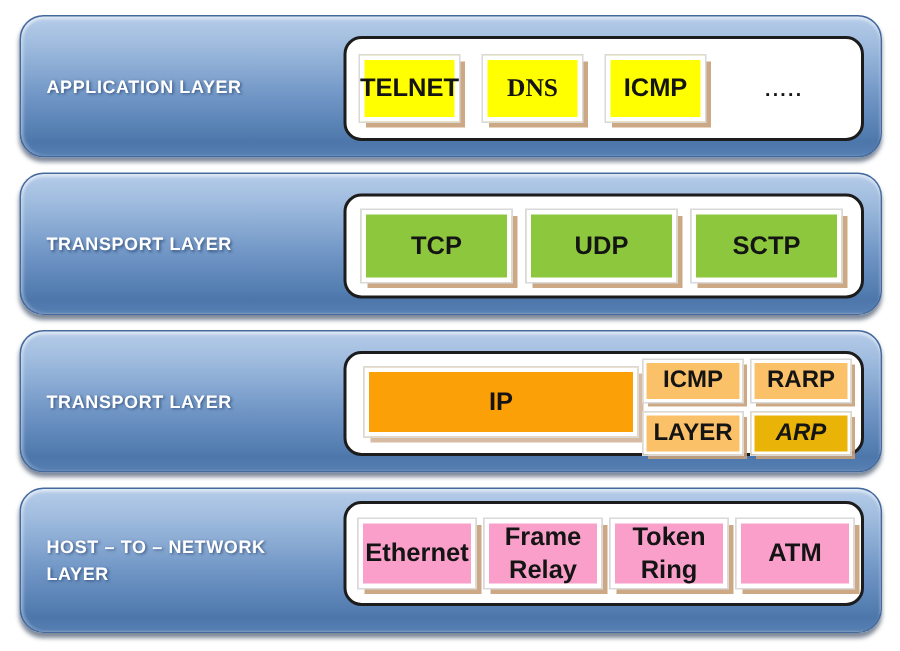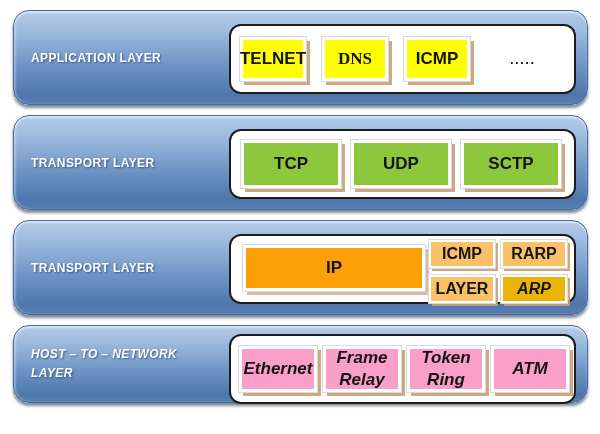--- a/index.html
+++ b/index.html
@@ -9,21 +9,21 @@
   .band {
     position:absolute; left:13px; width:575px; height:95px;
     border-radius:16px; box-sizing:border-box;
     background:linear-gradient(180deg,#b6cce9 0%, #9dbadd 22%, #6f95c5 58%, #4d77ab 90%, #567fb2 100%);
     border:1px solid #44699c;
     box-shadow:0 3px 3px rgba(21,40,70,0.55), inset 0 2px 2px rgba(255,255,255,0.5), inset 2px 0 2px rgba(255,255,255,0.25);
   }
   .band-1 { top:10px; }
   .band-2 { top:115px; }
   .band-3 { top:220px; }
-  .band-4 { top:325px; height:78px;font-style:italic; }
+  .band-4 { top:325px; height:97px; }
 
   .layer-label {
     position:absolute; left:17px; top:50%; transform:translateY(-50%);
     width:212px; color:#ffffff; font-weight:bold; font-size:12px;
     letter-spacing:0.4px; line-height:1.55; white-space:pre-line;
     text-shadow:1px 1px 2px rgba(25,50,95,0.65);
   }
 
   
   .tray {

